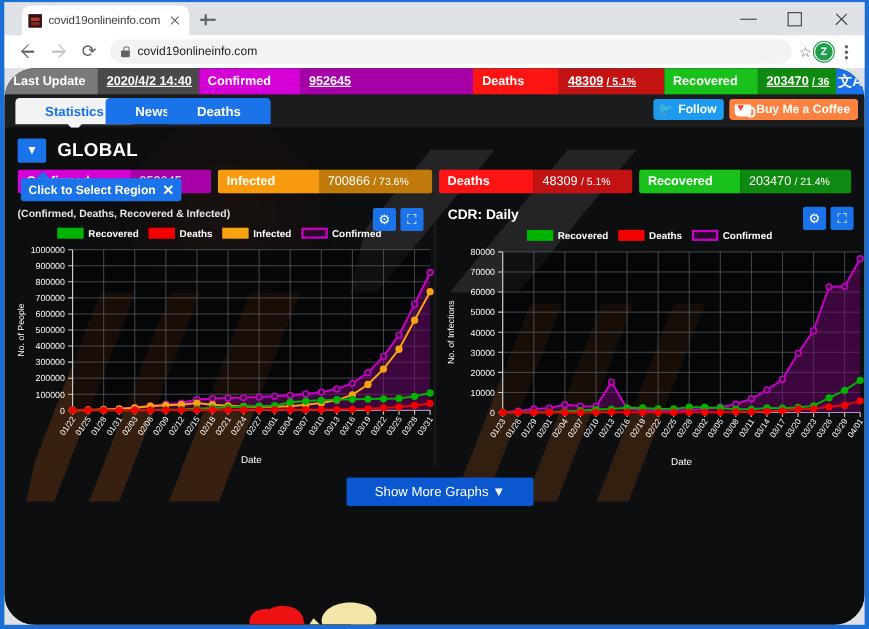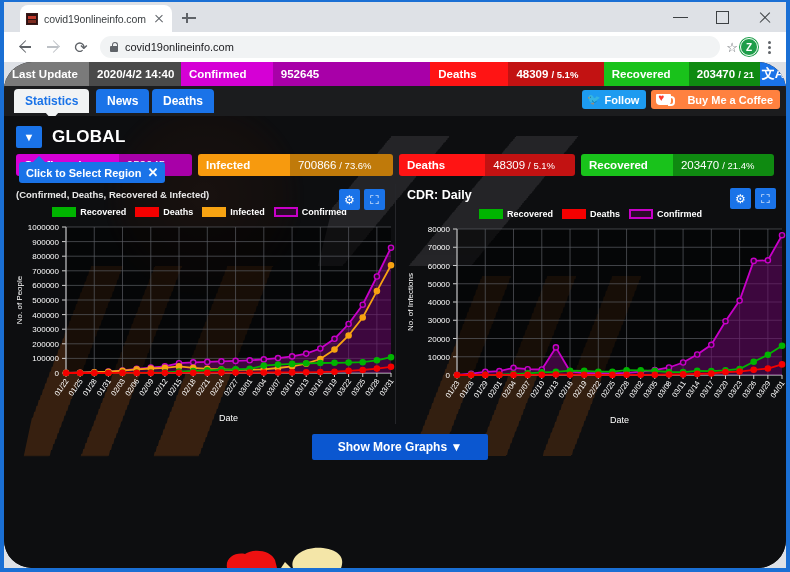--- a/index.html
+++ b/index.html
@@ -73,38 +73,38 @@
   .kebab { width:18px; flex:0 0 auto; display:flex; flex-direction:column; align-items:center; gap:2px; }
   .kebab span{ width:3px; height:3px; background:#5f6368; border-radius:50%; }
 
   
   #page { position:relative; width:782px; height:506px; background:#111214; overflow:hidden;border-radius:28px; }
 
   
   .statbar { display:flex; height:24px; width:782px; }
   .cell { display:flex; align-items:center; font-size:11.5px; font-weight:bold; color:#fff;
     padding:0 8px; white-space:nowrap; overflow:hidden; }
-  .cell.val { justify-content:flex-start; }
+  .cell.val { justify-content:flex-start;text-decoration:underline; }
   .cell .pct { font-size:9.5px; font-weight:bold; margin-left:3px; }
   .lang { width:26px; background:#1a73e8; display:flex; align-items:center; justify-content:center;
     color:#fff; font-size:13px; flex:0 0 auto;font-weight:bold; }
 
   
   .navrow { position:relative; height:30px; background:#1b1c1e; }
   .ntab { position:absolute; top:3px; height:24px; border-radius:4px 4px 0 0;
     display:flex; align-items:center; justify-content:center; font-size:12px; font-weight:bold;
-    padding:0 11px; color:#fff; background:#1a73e8; cursor:pointer; }
+    padding:0 27px; color:#fff; background:#1a73e8; cursor:pointer; }
   .ntab.active { background:#f1f3f4; color:#1a73e8; }
   .ntab.active::after{ content:""; position:absolute; left:50%; bottom:-7px; margin-left:-7px;
     border-left:7px solid transparent; border-right:7px solid transparent; border-top:8px solid #f1f3f4; }
   .social { position:absolute; right:6px; top:4px; display:flex; gap:5px; }
   .btn-tw { background:#1d9bf0; color:#fff; font-size:11px; font-weight:bold; border-radius:3px;
     padding:3px 7px 3px 5px; display:flex; align-items:center; gap:4px; }
   .btn-bmc { background:#ff813f; color:#fff; font-size:11px; font-weight:bold; border-radius:3px;
-    padding:3px 7px 3px 5px; display:flex; align-items:center; gap:16px; }
+    padding:3px 7px 3px 5px; display:flex; align-items:flex-end; gap:4px; }
   .cup { width:15px; height:11px; background:#fff; border-radius:1px 1px 4px 4px; position:relative; }
   .cup::before{ content:""; position:absolute; right:-4px; top:2px; width:5px; height:6px;
     border:2px solid #fff; border-left:none; border-radius:0 4px 4px 0; }
   .cup::after{ content:"♥"; position:absolute; left:2px; top:-2px; font-size:10px; color:#ff3b30; }
 
   
   .content { position:relative; height:452px; background:#0d0e10; overflow:hidden; }
   .wm { position:absolute; pointer-events:none; opacity:.20; filter:blur(0.3px); }
   .wm1 { left:100px; top:-20px; width:200px; height:200px; border-radius:50%;
          background:radial-gradient(circle,#4a2010 0%,#2a1208 55%,transparent 72%); }
@@ -207,21 +207,21 @@
         <div class="cell" style="background:#d500d5;width:104px">Confirmed</div>
         <div class="cell val" style="background:#a800a8;width:180px">952645</div>
         <div class="cell" style="background:#ff1414;width:88px">Deaths</div>
         <div class="cell val" style="background:#c21212;width:108px">
           <span>48309</span>
           <span class="pct">/ 5.1%</span>
         </div>
         <div class="cell" style="background:#19c21b;width:96px">Recovered</div>
         <div class="cell val" style="background:#0f8a11;width:80px">
           <span>203470</span>
-          <span class="pct">/ 21</span>
+          <span class="pct">/ 36</span>
         </div>
         <div class="lang">文A</div>
       </div>
 
       <div class="navrow">
         <div class="ntab active" style="left:10px">Statistics</div>
         <div class="ntab" style="left:92px">News</div>
         <div class="ntab" style="left:148px">Deaths</div>
         <div class="social">
           <div class="btn-tw">
@@ -703,21 +703,21 @@
                   <circle cx="338.6" cy="148.6" r="2.6" fill="#f50000" stroke="#f50000" stroke-width="1.4"></circle>
                   <circle cx="352.7" cy="146.8" r="2.6" fill="#f50000" stroke="#f50000" stroke-width="1.4"></circle>
                   <circle cx="366.9" cy="145.5" r="2.6" fill="#f50000" stroke="#f50000" stroke-width="1.4"></circle>
                   <circle cx="381.0" cy="141.4" r="2.6" fill="#f50000" stroke="#f50000" stroke-width="1.4"></circle>
                 </svg>
             </div>
           </div>
         </div>
 
         <div style="text-align:center;margin-top:6px;position:relative">
-          <span style="display:inline-block;background:#0b57d0;color:#fff;font-size:12px;font-weight:bold;padding:6px 26px;border-radius:2px;margin-left:10px;">Show More Graphs ▼</span>
+          <span style="display:inline-block;background:#0b57d0;color:#fff;font-size:12px;font-weight:normal;padding:6px 26px;border-radius:2px;margin-left:10px;">Show More Graphs ▼</span>
         </div>
 
         <div style="position:absolute;left:215px;bottom:0;width:160px;height:26px;">
           <svg width="160" height="26">
             <path d="M8,26 C6,16 16,10 26,12 C34,6 52,8 56,18 L58,26 Z" fill="#ee1111"></path>
             <path d="M62,26 L66,20 L72,26 Z" fill="#f4e6a8"></path>
             <path d="M74,26 C70,14 86,4 104,6 C120,8 126,16 122,26 Z" fill="#f4e6a8"></path>
             <rect x="100" y="23" width="20" height="3" fill="#f4e6a8"></rect>
           </svg>
         </div>

